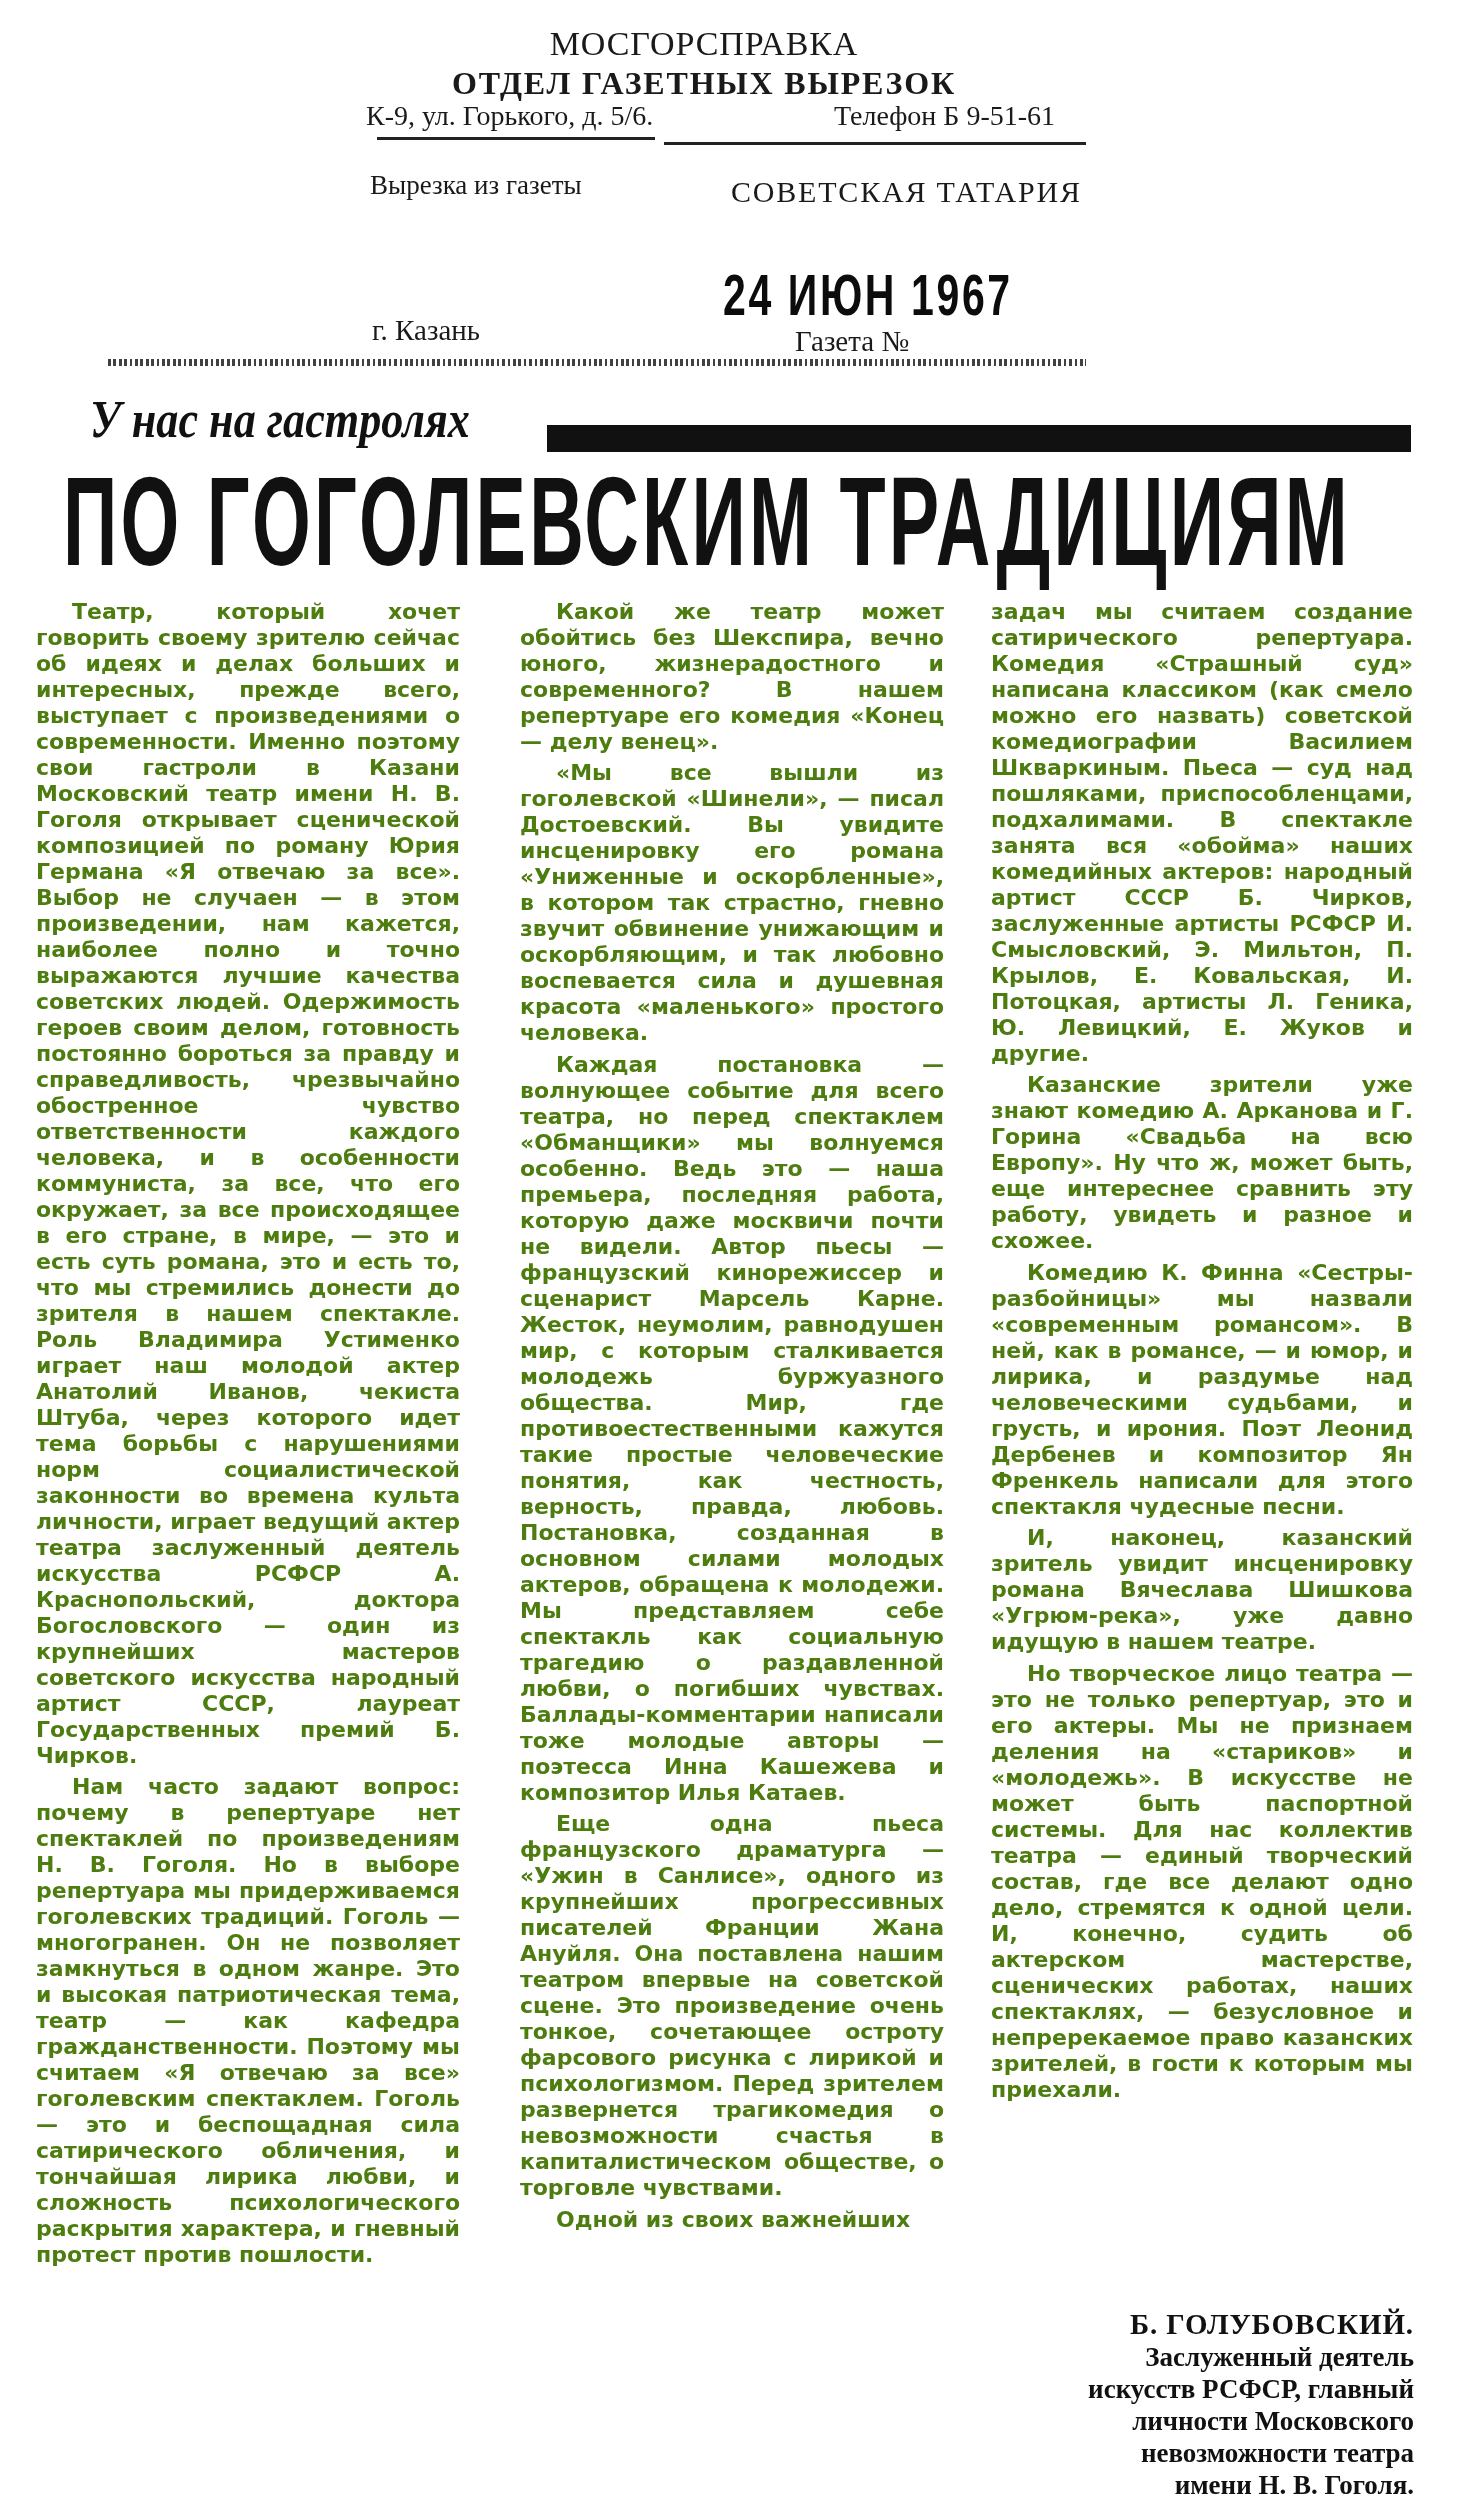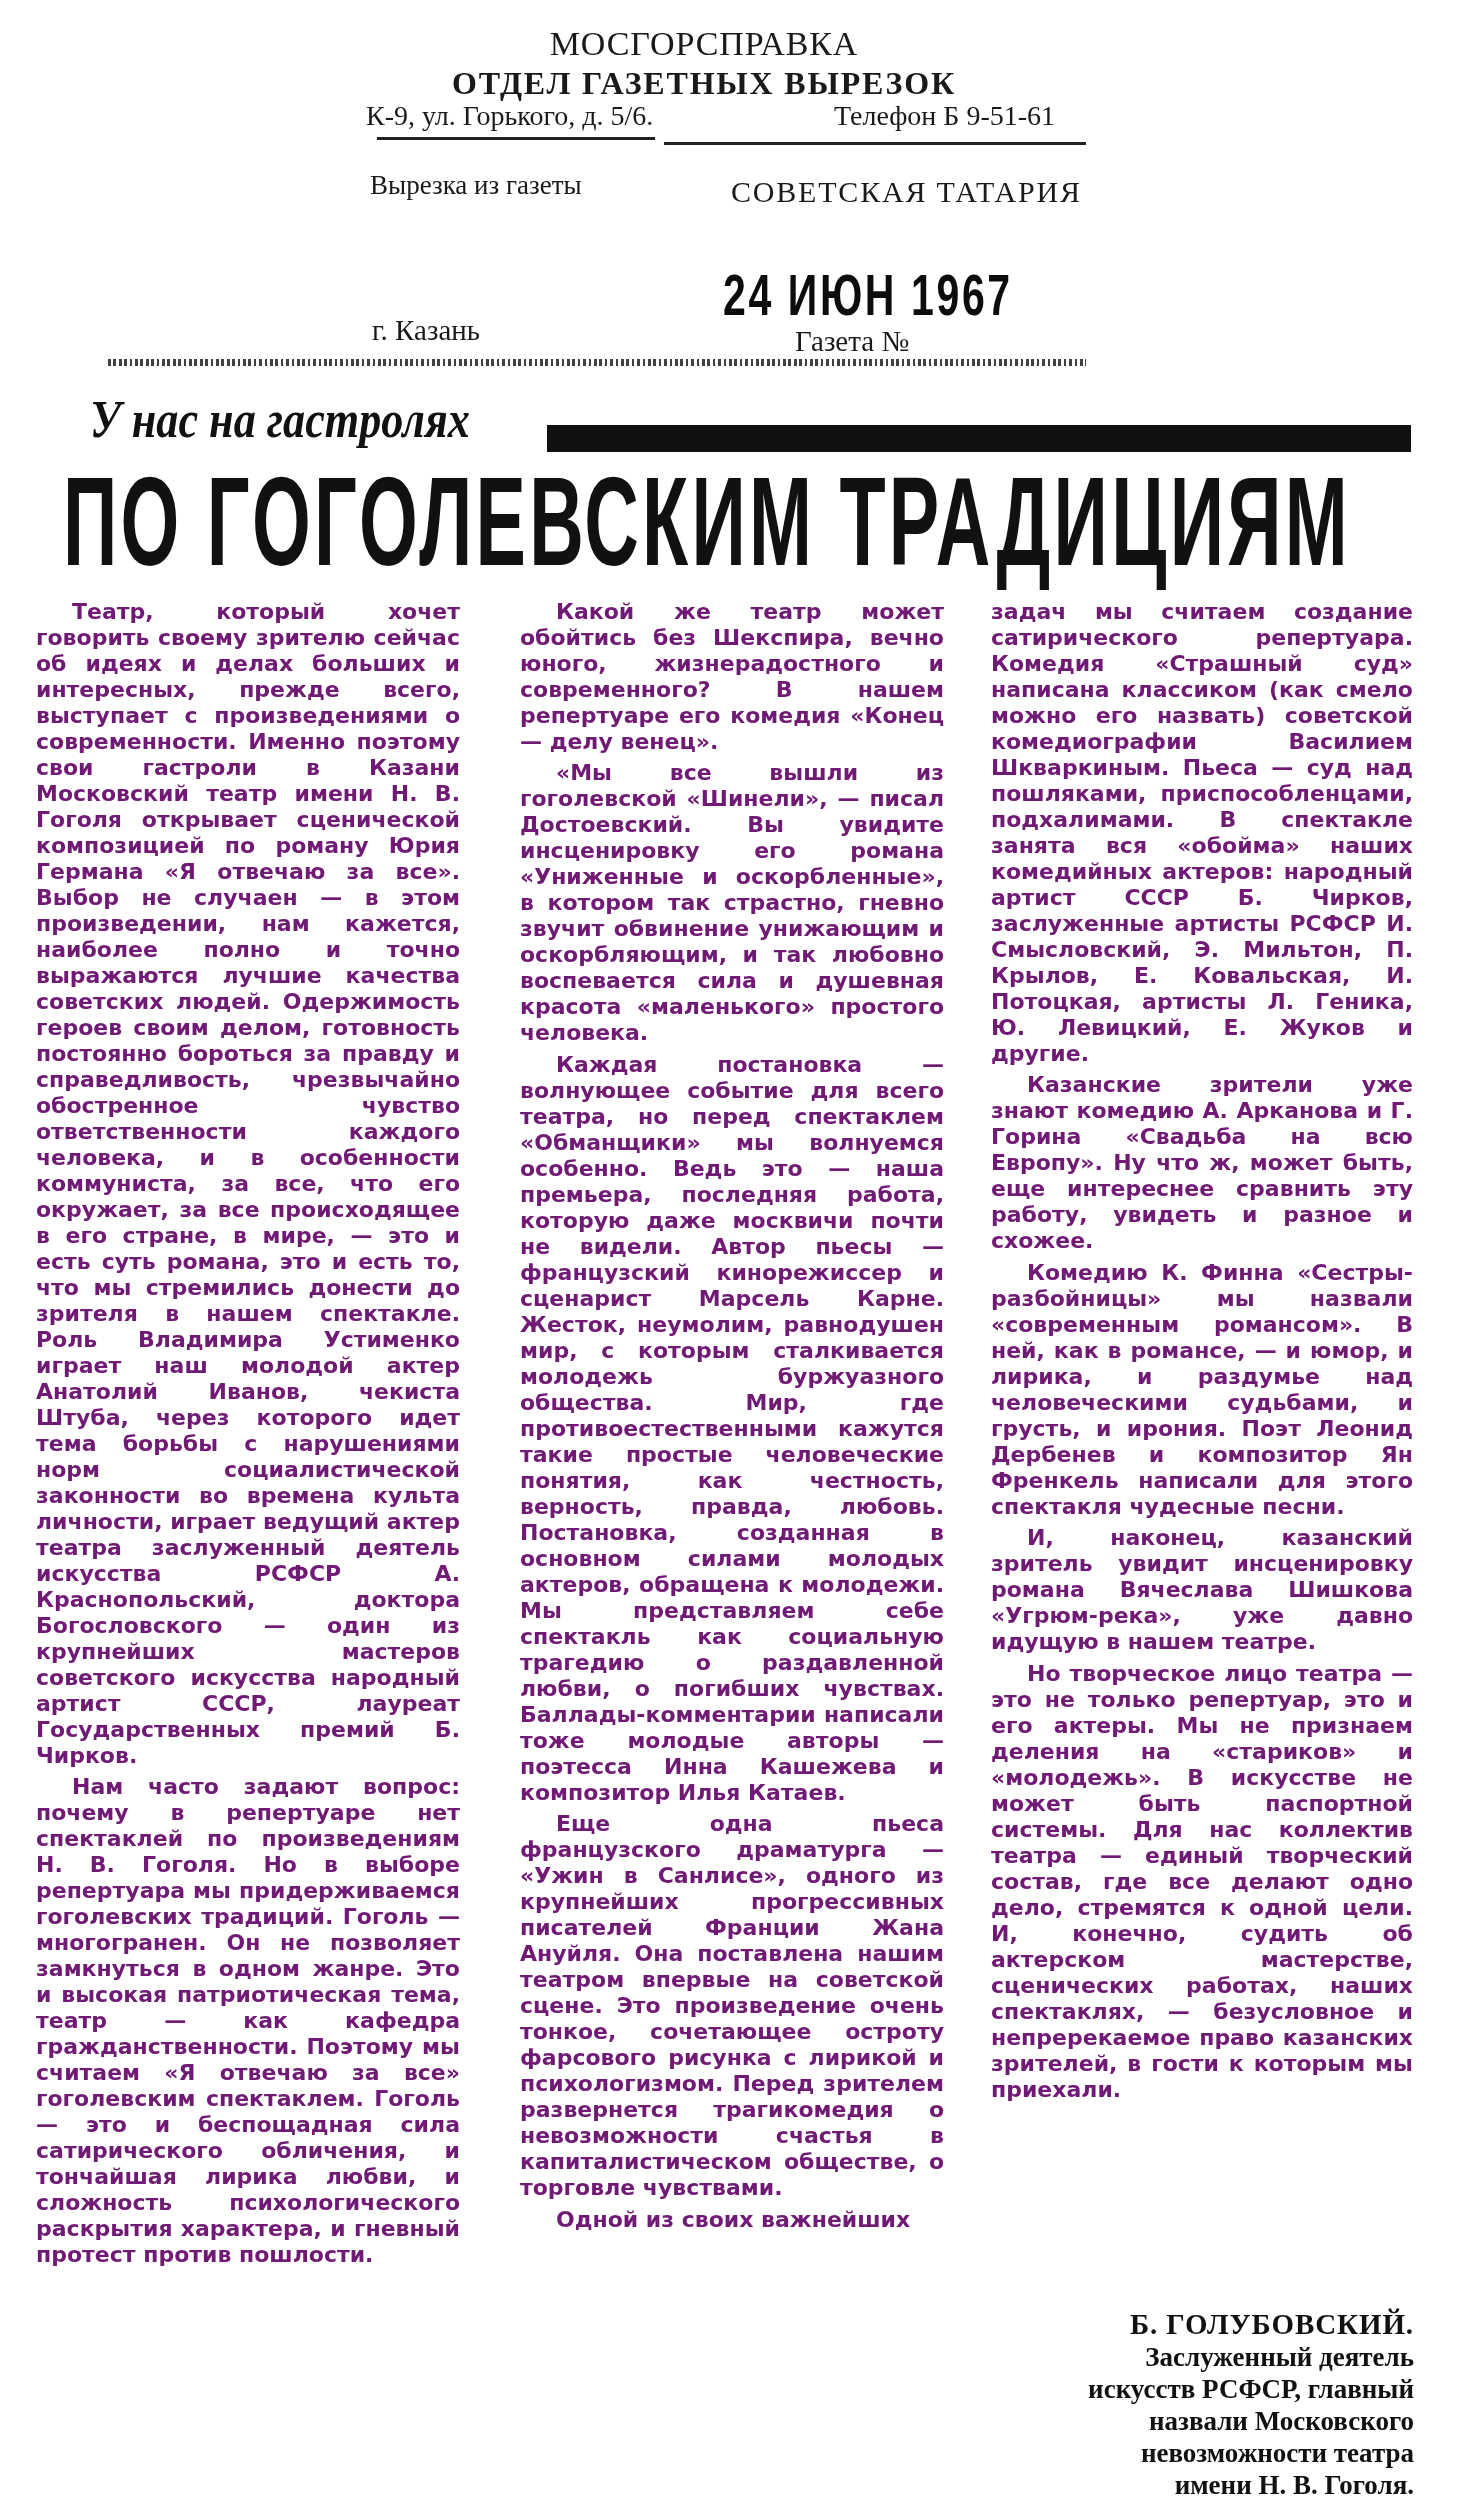--- a/index.html
+++ b/index.html
@@ -13,21 +13,21 @@
   .rule { position:absolute; height:2.7px; background:#222; }
   #cut-label { left:370px; top:170px; font-size:27px; }
   #paper-name { left:731px; top:175px; font-size:30px; letter-spacing:1.8px; }
   #city { left:372px; top:314px; font-size:29px; }
   #gazeta { left:795px; top:325px; font-size:29px; }
   #date-stamp { left:723px; top:262px; font-size:57px; font-weight:bold; font-family:"Liberation Sans", sans-serif; transform:scaleX(0.72); transform-origin:left top; letter-spacing:3.6px; color:#0c0c0c; }
   #dotted-bar { left:108px; top:359px; width:978px; height:7.2px; background:repeating-linear-gradient(90deg,#111 0 2.7px,transparent 2.7px 5.4px); opacity:.8; }
   #rubric { left:90px; top:390px; font-size:52px; font-style:italic; font-weight:bold; font-family:"Liberation Serif", serif; transform:scaleX(0.85); transform-origin:left top; }
   #rubric-bar { left:547px; top:425px; width:864px; height:27px; background:#111; }
   #headline { left:63px; top:459px; font-size:126px; font-weight:bold; font-family:"Liberation Sans", sans-serif; transform:scaleX(0.6); transform-origin:left top; letter-spacing:5.4px; line-height:1; white-space:nowrap; }
-  .col { position:absolute; top:599px; font-family:"DejaVu Sans", sans-serif; font-weight:bold; font-size:22px; line-height:26px; text-align:justify; color:#701a75; }
+  .col { position:absolute; top:599px; font-family:"DejaVu Sans", sans-serif; font-weight:bold; font-size:22px; line-height:26px; text-align:justify; color:#4d7c0f; }
   #col1 { left:36px; width:424px; }
   #col2 { left:520px; width:424px; }
   #col3 { left:991px; width:422px; }
   .col p { margin:0 0 5.4px 0; text-indent:36px; hyphens:manual; }
   #byline { left:1037px; top:2308px; width:377px; text-align:right; font-family:"Liberation Serif", serif; }
   #author { font-weight:bold; font-size:29px; letter-spacing:0.9px; }
   .role-line { font-size:27px; line-height:32px; font-weight:bold; }
 </style>
 </head>
 <body>
@@ -68,17 +68,17 @@
   <p>Казанские зрители уже знают комедию А. Арканова и Г. Горина «Свадьба на всю Европу». Ну что ж, может быть, еще интереснее сравнить эту работу, увидеть и разное и схожее.</p>
   <p>Комедию К. Финна «Сестры-разбойницы» мы назвали «современным романсом». В ней, как в романсе, — и юмор, и лирика, и раздумье над человеческими судьбами, и грусть, и ирония. Поэт Леонид Дербенев и композитор Ян Френкель написали для этого спектакля чудесные песни.</p>
   <p>И, наконец, казанский зритель увидит инсценировку романа Вячеслава Шишкова «Угрюм-река», уже давно идущую в нашем театре.</p>
   <p>Но творческое лицо театра — это не только репертуар, это и его актеры. Мы не признаем деления на «стариков» и «молодежь». В искусстве не может быть паспортной системы. Для нас коллектив театра — единый творческий состав, где все делают одно дело, стремятся к одной цели. И, конечно, судить об актерском мастерстве, сценических работах, наших спектаклях, — безусловное и непререкаемое право казанских зрителей, в гости к которым мы приехали.</p>
 </div>
 
 <div id="byline" class="abs">
   <div id="author">Б. ГОЛУБОВСКИЙ.</div>
   <div class="role-line">Заслуженный деятель</div>
   <div class="role-line">искусств РСФСР, главный</div>
-  <div class="role-line">назвали Московского</div>
+  <div class="role-line">личности Московского</div>
   <div class="role-line">невозможности театра</div>
   <div class="role-line">имени Н. В. Гоголя.</div>
 </div>
 
 
 </body></html>

